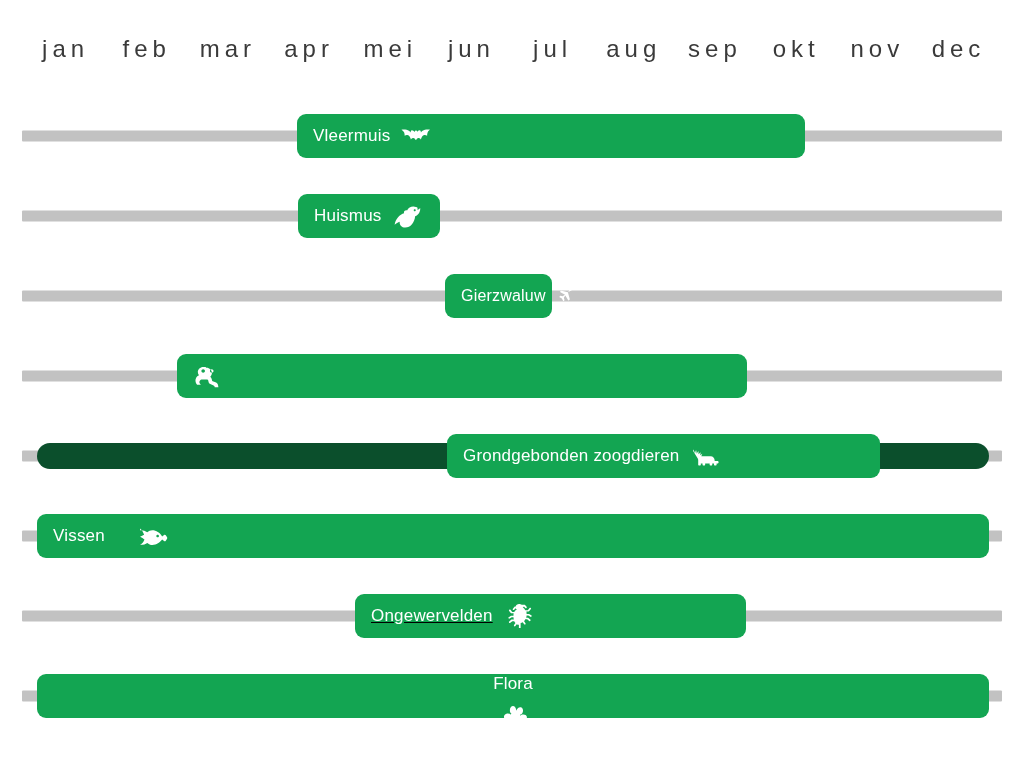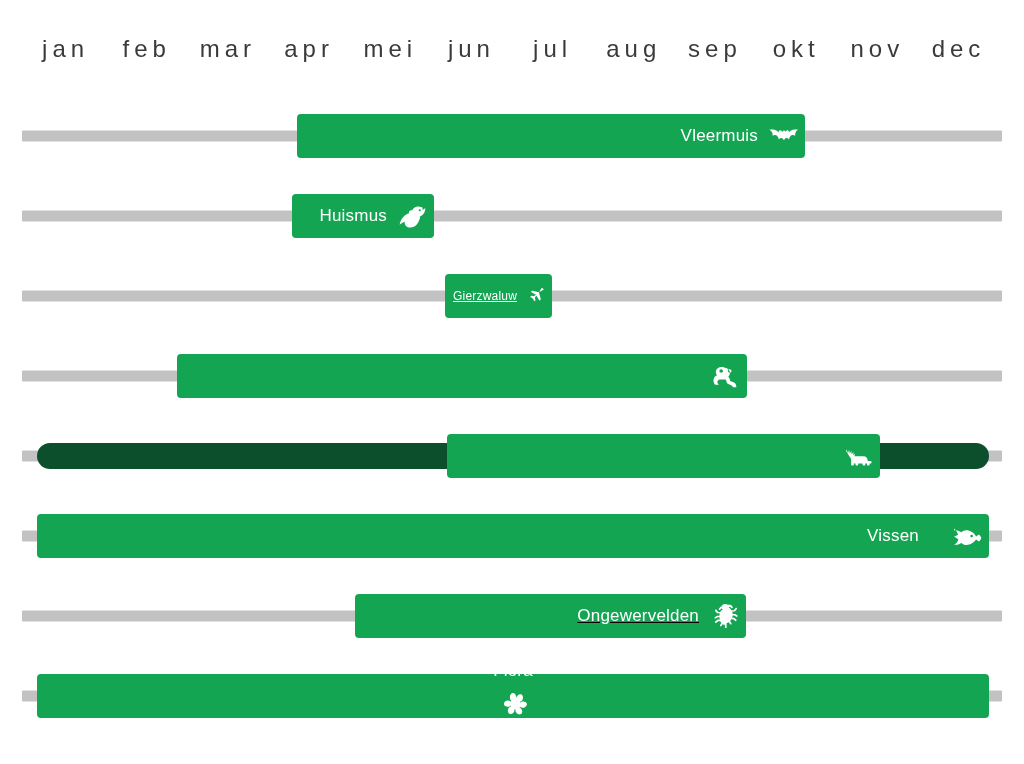--- a/index.html
+++ b/index.html
@@ -83,38 +83,37 @@
     border-radius: 13px;
   }
 
   
   .pill {
     position: absolute;
     top: 50%;
     transform: translateY(-50%);
     height: 44px;
     background: #13a552;
-    border-radius: 4px;
+    border-radius: 9px;
     display: flex;
     align-items: center;
-    justify-content: flex-end;
+    justify-content: flex-start;
     gap: 11px;
     box-sizing: border-box;
-    padding: 0 6px;
+    padding: 0 16px;
   }
   .pill-label {
     color: #ffffff;
     font-size: 17px;
     font-weight: 400;
     letter-spacing: 0.2px;
     white-space: nowrap;
   }
   .pill.small .pill-label {
-    font-size: 12px;
-    text-decoration: underline;
+    font-size: 16px;
   }
   .pill-icon {
     display: flex;
     align-items: center;
     justify-content: center;
     width: 30px;
     height: 26px;
     flex: none;
   }
   .pill.small .pill-icon {
@@ -157,21 +156,21 @@
           <span class="pill-label">Vleermuis</span>
           <span class="pill-icon">
             <svg viewBox="0 0 64 40">
               <path d="M32 8c-1.6 0-2.7 1.5-3.4 3.3-1.2-2-3-3.6-5.2-3.6-1.3 0-2.1.8-2.5 1.9-.3.9-.3 1.9-.3 2.7-2-2.2-5-4.3-8.6-5.4C8.4 5.8 4.4 5.6 1 6.6c2.6 1.4 4.4 3.3 5.5 5.6 1.1 2.3 1.4 4.8 1.3 7.2 2.1-1.3 4.2-1.7 6-1.3 2 .4 3.5 1.7 4.6 3.2 1.4 2 2.2 4.4 2.6 6.4 1.1-1.6 2.6-2.9 4.3-3.3 1.6-.4 3.1.2 4.2 1.3.9.9 1.5 2 1.8 2.8h.9c.3-.8.9-1.9 1.8-2.8 1.1-1.1 2.6-1.7 4.2-1.3 1.7.4 3.2 1.7 4.3 3.3.4-2 1.2-4.4 2.6-6.4 1.1-1.5 2.6-2.8 4.6-3.2 1.8-.4 3.9 0 6 1.3-.1-2.4.2-4.9 1.3-7.2C57.6 9.9 59.4 8 62 6.6c-3.4-1-7.4-.8-11 .3-3.6 1.1-6.6 3.2-8.6 5.4 0-.8 0-1.8-.3-2.7-.4-1.1-1.2-1.9-2.5-1.9-2.2 0-4 1.6-5.2 3.6C34.7 9.5 33.6 8 32 8z"></path>
             </svg>
           </span>
         </div>
       </div>
       <div class="row">
         <div class="track" style="left: 22px; width: 980px;"></div>
-        <div class="pill" style="left: 292px; width: 142px;">
+        <div class="pill" style="left: 298px; width: 142px;">
           <span class="pill-label">Huismus</span>
           <span class="pill-icon">
             <svg viewBox="0 0 48 44">
               <path d="M33 6c-4.6 0-8.6 2.6-10.6 6.5-1.3-.5-2.8-.3-3.9.6-1.3 1.1-1.7 2.9-1.1 4.4-3.6 1.1-7.2 3.3-10.2 6.6C3.9 27.7 2 32.3 1.4 37c2.6-2.6 5.6-4.3 8.6-5.2-.4 2.4.2 4.8 1.8 6.6 1.8 2.1 4.6 3.2 7.6 3.2 4.3 0 8.3-2.1 11.3-5.6 3-3.5 4.9-8.3 5.4-13.4 3.1-1.5 5.6-3.9 7.1-6.7 1.3-2.5 1.8-5.2 1.4-7.6-1.3 1.6-3 2.7-4.8 3.2.4-1.1.5-2.3.3-3.4C39.3 7.4 36.4 6 33 6zm2.4 4.4c.9 0 1.7.7 1.7 1.7s-.8 1.7-1.7 1.7-1.7-.7-1.7-1.7.8-1.7 1.7-1.7z"></path>
             </svg>
           </span>
         </div>
       </div>
       <div class="row">
         <div class="track" style="left: 22px; width: 980px;"></div>
@@ -191,20 +190,21 @@
             <svg viewBox="0 0 56 44">
               <path d="M19 5c-5.5 0-10 4.3-10 9.6 0 2.3.8 4.4 2.2 6.1-2.4.9-4.2 2.6-5.3 4.6-1.5 2.8-1.6 6-.7 8.8.5 1.6 1.4 3 2.5 4.1h7.1c-1-.6-1.8-1.5-2.3-2.5-.8-1.7-.7-3.6.3-5 .9-1.3 2.5-2.1 4.4-2.1h9.3c.9 0 1.6.6 1.8 1.4l.8 3.2c.4 1.7 1.6 3.1 3.2 3.8l6.1 2.5c1 .4 1.7 1.3 1.9 2.3l.2 1.2h6.9l-.4-2.8c-.4-2.9-2.3-5.3-5-6.4l-5.3-2.2c-.6-.2-1-.7-1.1-1.3l-.7-2.8c-.4-1.7-1.4-3.1-2.7-4.1 1.9-1.8 3.1-4.3 3.1-7 0-5.3-4.5-9.6-10-9.6-1.9 0-3.7.5-5.2 1.4C26.7 5.5 24.9 5 23 5h-4zm0 4.6c1.8 0 3.3 1.4 3.3 3.2s-1.5 3.2-3.3 3.2-3.3-1.4-3.3-3.2 1.5-3.2 3.3-3.2zm16 0c1.8 0 3.3 1.4 3.3 3.2s-1.5 3.2-3.3 3.2-3.3-1.4-3.3-3.2 1.5-3.2 3.3-3.2z"></path>
             </svg>
           </span>
         </div>
       </div>
       <div class="row">
         <div class="track" style="left: 22px; width: 980px;"></div>
         <div class="period-bar" style="left: 37px; width: 952px;"></div>
         <div class="pill" style="left: 447px; width: 433px;">
+          <span class="pill-label">Grondgebonden zoogdieren</span>
           <span class="pill-icon">
             <svg viewBox="0 0 60 44">
               <path d="M5 9c1.2 2.6 2.2 5.1 3.1 7.4.5-2.2 1.2-4.4 2-6.4.6 2.5 1.1 5 1.4 7.4 1-2 2.1-3.9 3.3-5.5.2 2.3.3 4.5.3 6.6 1.3-1.6 2.7-3 4.1-4.2-.2 2.1-.5 4.1-.9 6 1.4-1.1 2.9-2 4.3-2.8-.6 1.8-1.3 3.5-2 5.1h18.9c4.3 0 7.8 3.5 7.8 7.8v1.5h5.4c1.4 0 2.5 1.1 2.5 2.5s-1.1 2.5-2.5 2.5h-1.5v2.6c0 .7-.6 1.3-1.3 1.3h-2.6c-.7 0-1.3-.6-1.3-1.3v-2.6h-3.5v2.6c0 .7-.6 1.3-1.3 1.3h-2.6c-.7 0-1.3-.6-1.3-1.3v-2.6h-9v2.6c0 .7-.6 1.3-1.3 1.3h-2.6c-.7 0-1.3-.6-1.3-1.3v-2.6h-3.5v2.6c0 .7-.6 1.3-1.3 1.3h-2.6c-.7 0-1.3-.6-1.3-1.3V30.6c0-1.7-.5-3.3-1.5-4.6L5.5 14.1C4.3 12.5 4.1 10.6 5 9z"></path>
             </svg>
           </span>
         </div>
       </div>
       <div class="row">
         <div class="track" style="left: 22px; width: 980px;"></div>
         <div class="pill" style="left: 37px; width: 952px; gap: 34px;">

